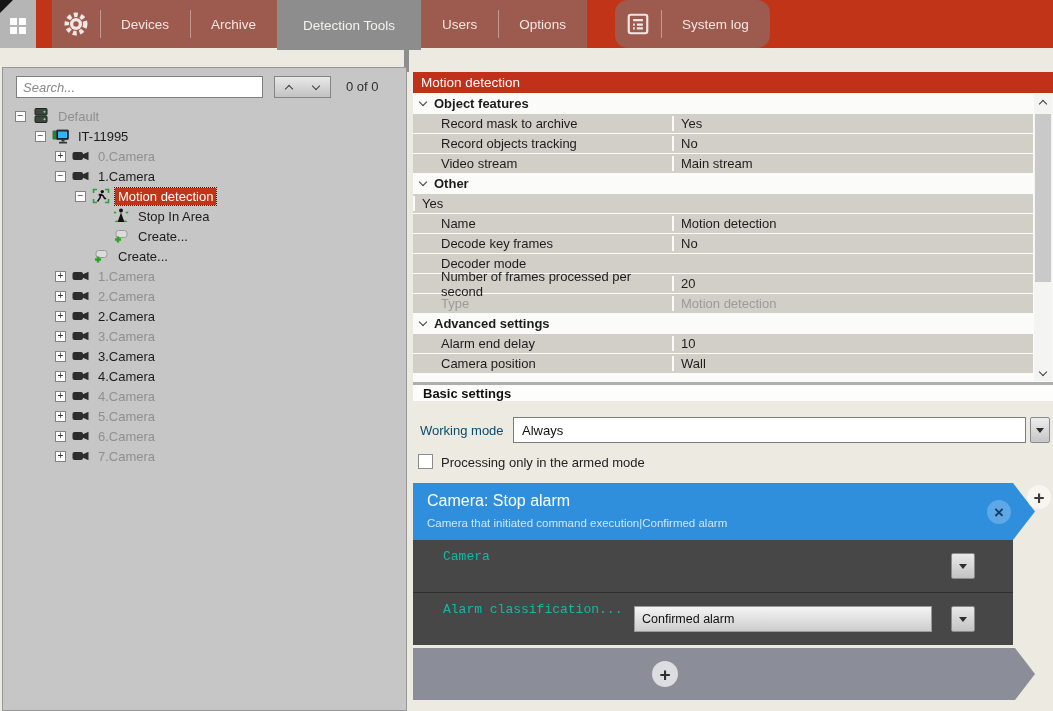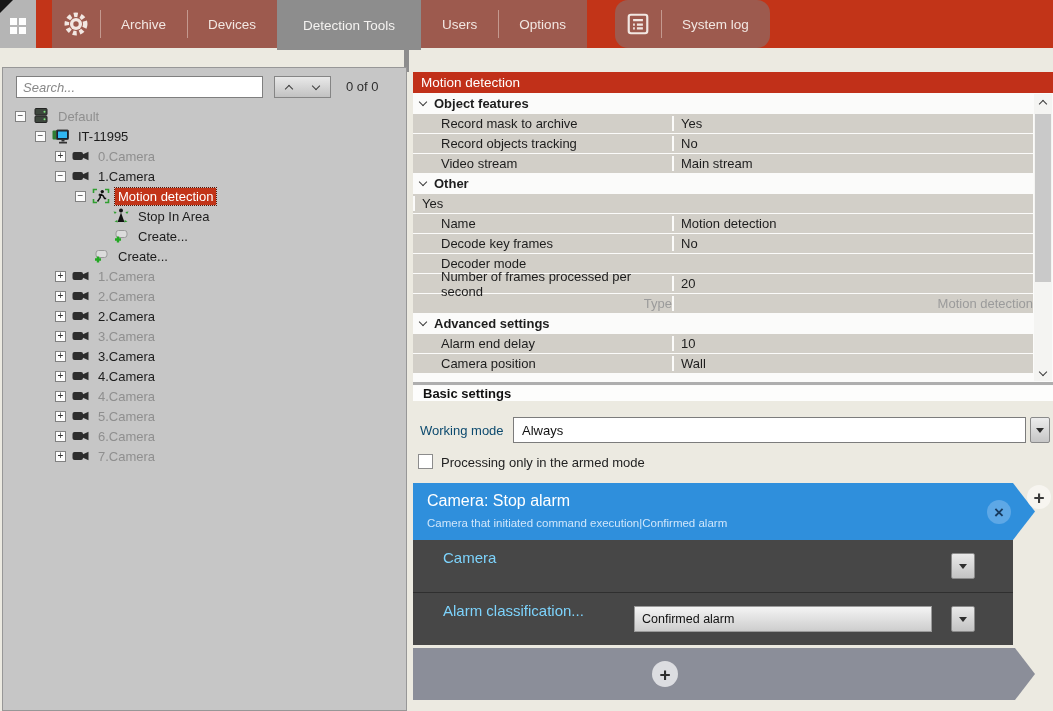--- a/index.html
+++ b/index.html
@@ -58,21 +58,21 @@
   .props{position:absolute;left:413px;top:72px;width:640px;height:329px;background:#fbfbfa;}
   .props-title{height:21px;background:#c13019;color:#fff;font-size:13.5px;
     display:flex;align-items:center;padding-left:8px;}
   .grid{position:absolute;left:0;top:22px;right:20px;bottom:20px;overflow:hidden;}
   .prow{height:19px;margin-bottom:1px;display:flex;align-items:center;font-size:13px;color:#1d1d1d;}
   .prow.group{font-weight:bold;background:transparent;}
   .prow.data{background:#d2cfc8;}
   .gchev{margin:0 8px 0 7px;}
   .pname{width:259px;box-sizing:border-box;padding-left:28px;overflow:hidden;}
   .pval{flex:1;border-left:2px solid #fbfbfa;padding-left:7px;overflow:hidden;}
-  .prow.dis .pname,.prow.dis .pval{color:#9b9b9b;text-align:right;}
+  .prow.dis .pname,.prow.dis .pval{color:#9b9b9b;}
   .vscroll{position:absolute;right:1px;top:22px;width:18px;bottom:20px;background:#f4f4f2;}
   .sb-btn{position:absolute;left:0;right:0;height:16px;display:flex;align-items:center;justify-content:center;}
   .sb-btn.t{top:0;} .sb-btn.b{bottom:0;}
   .sb-thumb{position:absolute;left:1px;right:1px;top:20px;height:168px;background:#c9c9c9;}
   .props-hr{position:absolute;left:0;right:0;bottom:16px;height:3px;background:#aeaeae;}
   .basic-strip{position:absolute;left:0;right:0;bottom:0;height:15px;background:#fdfdfc;overflow:hidden;
     font-size:13px;font-weight:bold;color:#111;padding-left:10px;}
   
   .wmrow{position:absolute;left:413px;top:417px;width:640px;height:26px;}
   .wmrow .wlabel{position:absolute;left:7px;top:6px;font-size:13px;color:#0c4a6e;}
@@ -96,21 +96,21 @@
   .card-close{position:absolute;left:574px;top:17px;width:24px;height:24px;border-radius:50%;
     background:#5ea8e6;display:flex;align-items:center;justify-content:center;
     color:#173a5e;font-size:17px;font-weight:bold;line-height:1;}
   .card-add{position:absolute;left:614px;top:2px;width:24px;height:24px;border-radius:50%;
     background:#f7f5f0;display:flex;align-items:center;justify-content:center;
     color:#3a3a3a;font-size:19px;font-weight:bold;line-height:1;}
   .card-body{position:absolute;left:0;top:57px;width:600px;height:105px;background:#474747;}
   .crow{position:absolute;left:0;right:0;height:52px;}
   .crow.r1{top:0;border-bottom:1px solid #2f2f2f;}
   .crow.r2{top:53px;}
-  .clabel{position:absolute;left:30px;top:9px;font-size:15px;color:#7dd3fc;}
+  .clabel{position:absolute;left:30px;top:9px;font-size:13px;color:#14b8a6;font-family:Liberation Mono, monospace;}
   .dd{position:absolute;top:13px;height:26px;box-sizing:border-box;border:1px solid #9a9a9a;
     background:linear-gradient(#f4f4f4,#cdcdcd);font-size:12.5px;color:#111;
     display:flex;align-items:center;padding-left:7px;white-space:nowrap;overflow:hidden;}
   .dd1{left:222px;width:310px;}
   .dd2{left:221px;width:298px;}
   .ddbtn{position:absolute;left:538px;top:13px;width:24px;height:26px;box-sizing:border-box;
     border:1px solid #8a8a8a;border-radius:2px;background:linear-gradient(#e9e9e9,#c3c3c3);
     display:flex;align-items:center;justify-content:center;}
   .card-foot{position:absolute;left:0;top:165px;width:622px;height:52px;background:#8b8e99;
     clip-path:polygon(0 0,calc(100% - 20px) 0,100% 50%,calc(100% - 20px) 100%,0 100%);}
@@ -132,22 +132,22 @@
   </div>
 
   <div class="tabgroup tg1">
     <div class="tab icon-tab">
       <svg width="26" height="26" viewBox="0 0 24 24">
         <circle cx="12" cy="12" r="8.5" fill="none" stroke="#f2e7e2" stroke-width="4.2" stroke-dasharray="3.6 2.7"></circle>
         <circle cx="12" cy="12" r="5.6" fill="#f2e7e2"></circle>
         <circle cx="12" cy="12" r="2.5" fill="#9d5a4e"></circle>
       </svg>
     </div>
+    <div class="tab sep">Devices</div>
     <div class="tab sep">Archive</div>
-    <div class="tab sep">Devices</div>
     <div class="tab active">Detection Tools</div>
     <div class="tab">Users</div>
     <div class="tab sep">Options</div>
   </div>
 
   <div class="tabgroup tg2">
     <div class="tab icon-tab">
       <svg width="24" height="24" viewBox="0 0 22 22">
         <rect x="2.5" y="2.5" width="17" height="17" rx="2" fill="none" stroke="#f2e7e2" stroke-width="2"></rect>
         <path d="M6.5 7.5 h9 M10 11.5 h5.5 M10 15 h5.5" stroke="#f2e7e2" stroke-width="2" fill="none"></path>

